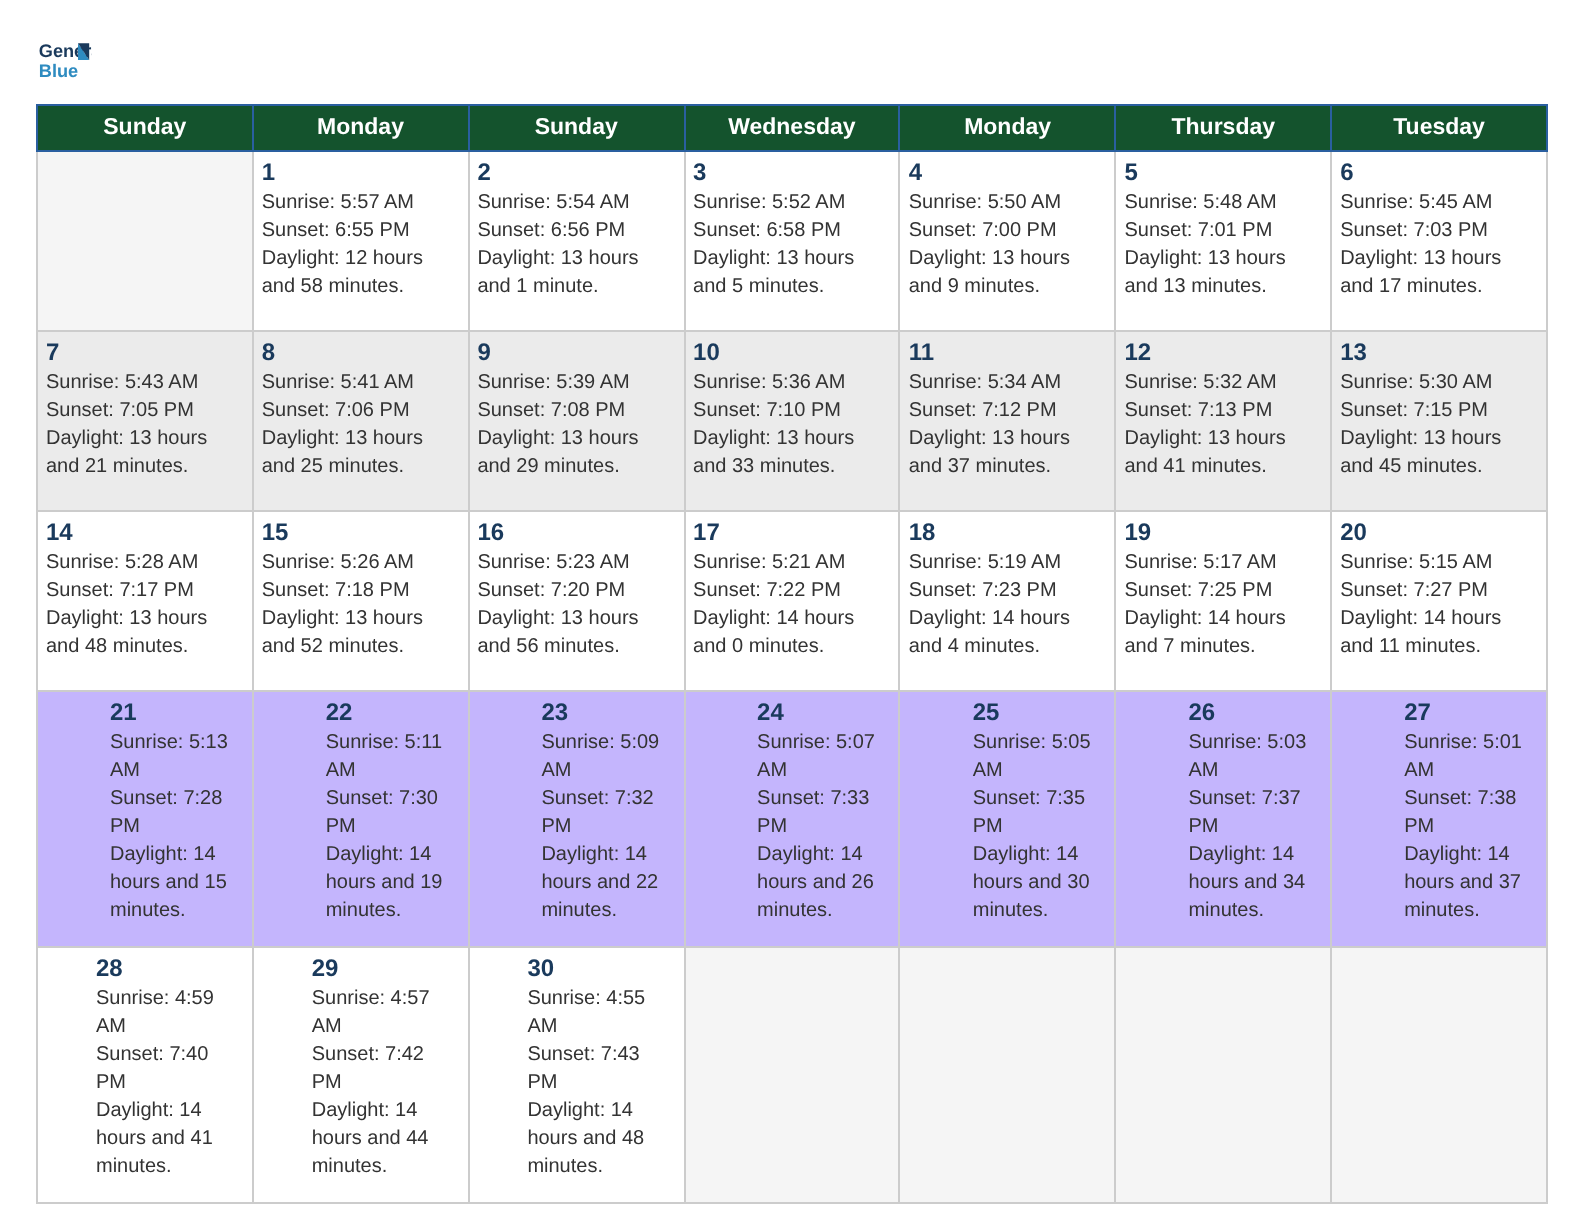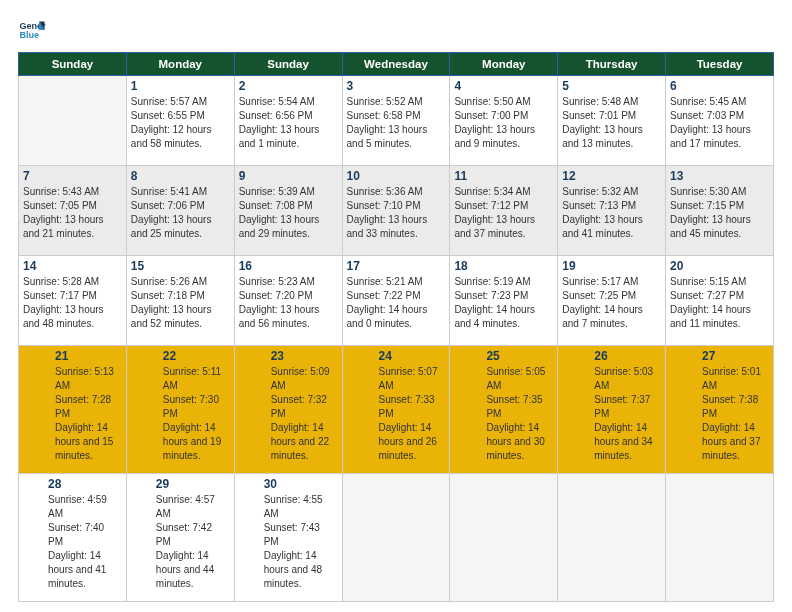--- a/index.html
+++ b/index.html
@@ -84,21 +84,21 @@
       font-size: 10px;
       color: #333;
       line-height: 1.4;
     }
     .calendar tr:nth-child(odd) td:not(.empty) {
       background: #fff;
     }
     .week-row-1 td { background: #fff; }
     .week-row-2 td { background: #ebebeb; }
     .week-row-3 td { background: #fff; }
-    .week-row-4 td { background: #eab308; padding-left: 36px; }
+    .week-row-4 td { background: #c4b5fd; padding-left: 36px; }
     .week-row-5 td { background: #fff; padding-left: 29px; }
     .week-row-1 td.empty { background: #f5f5f5; }
     .week-row-5 td.empty { background: #f5f5f5; }
   </style>
 </head>
 <body>
 
 <div class="page">
   <div class="header">
     <div class="logo">

